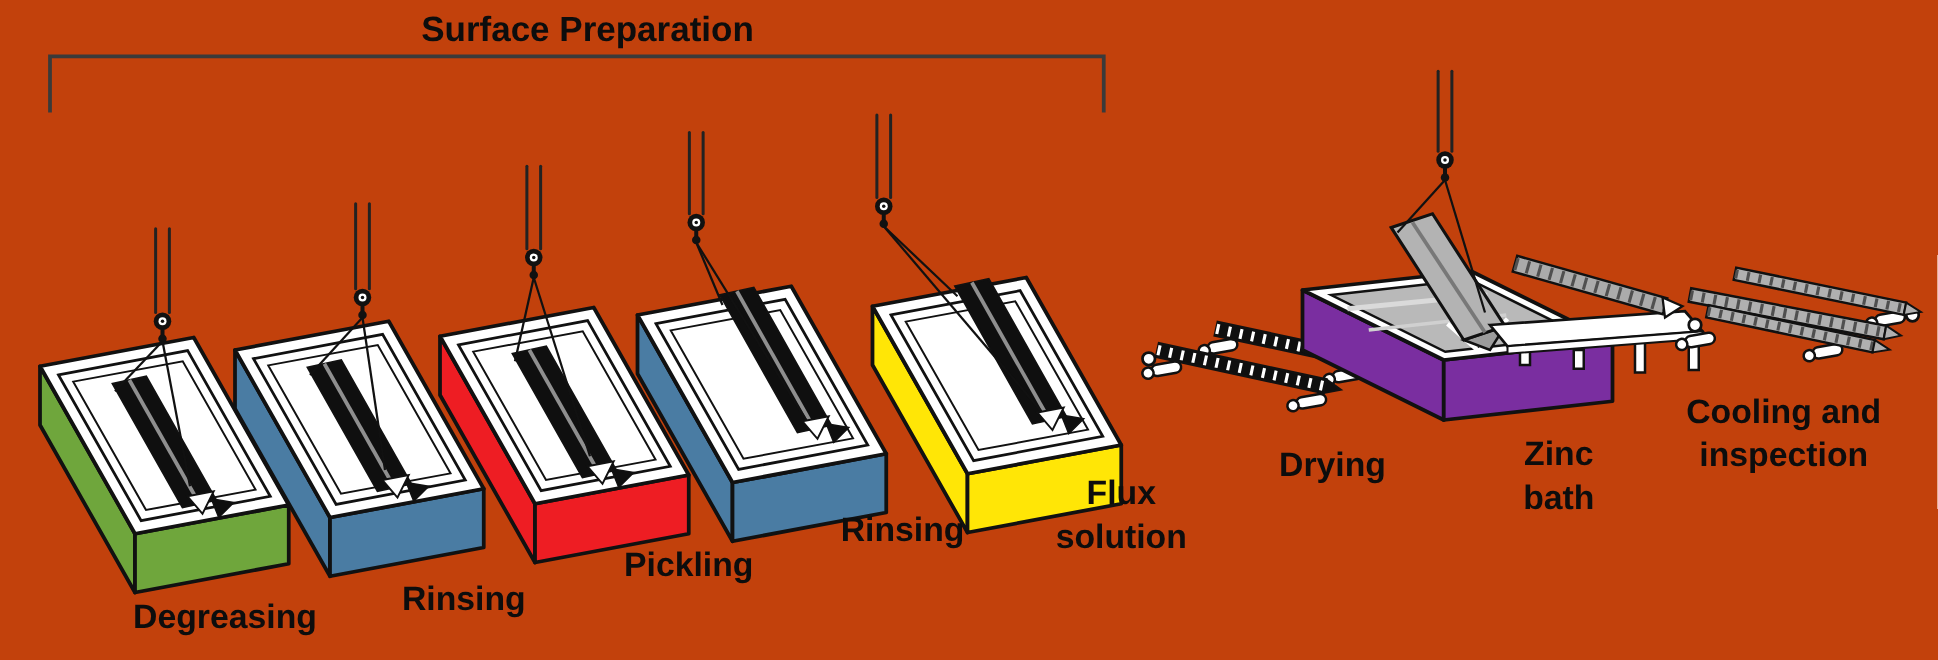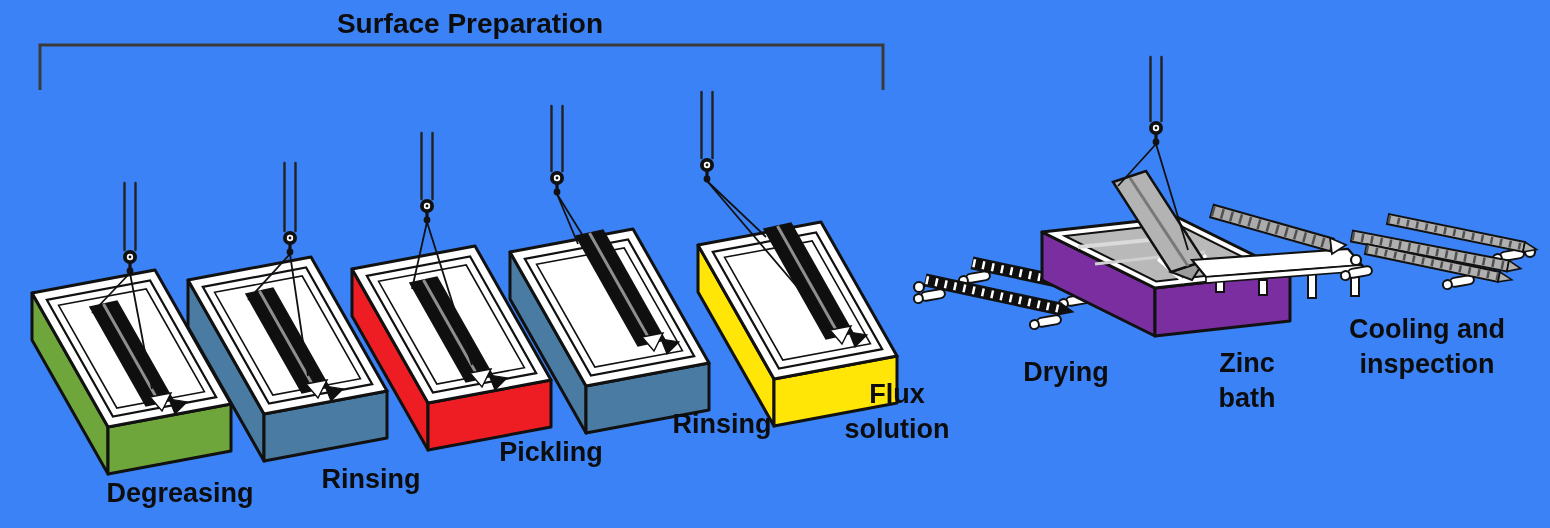--- a/index.html
+++ b/index.html
@@ -1,16 +1,16 @@
 <!DOCTYPE html>
 <html><head>
 <meta charset="utf-8">
 <style>
   html,body{margin:0;padding:0;background:#ffffff;}
-  .canvas-wrap{width:1550px;height:528px;background:#3b82f6;overflow:hidden;position:relative;}
+  .canvas-wrap{width:1550px;height:528px;background:#c2410c;overflow:hidden;position:relative;}
   svg{display:block;}
   .diagram-title{font:700 28px "Liberation Sans",sans-serif;fill:#0d0d0d;text-anchor:middle;}
   .stage-label{font:700 27px "Liberation Sans",sans-serif;fill:#0d0d0d;text-anchor:middle;}
 </style>
 </head>
 <body>
 
 <div class="canvas-wrap">
   <svg id="scene" width="1550" height="528" viewBox="0 0 1550 528" xmlns="http://www.w3.org/2000/svg">
     <path id="bracket-path" d="M 40 90 L 40 45 L 883 45 L 883 90" fill="none" stroke="#3a3a3a" stroke-width="3"></path>

